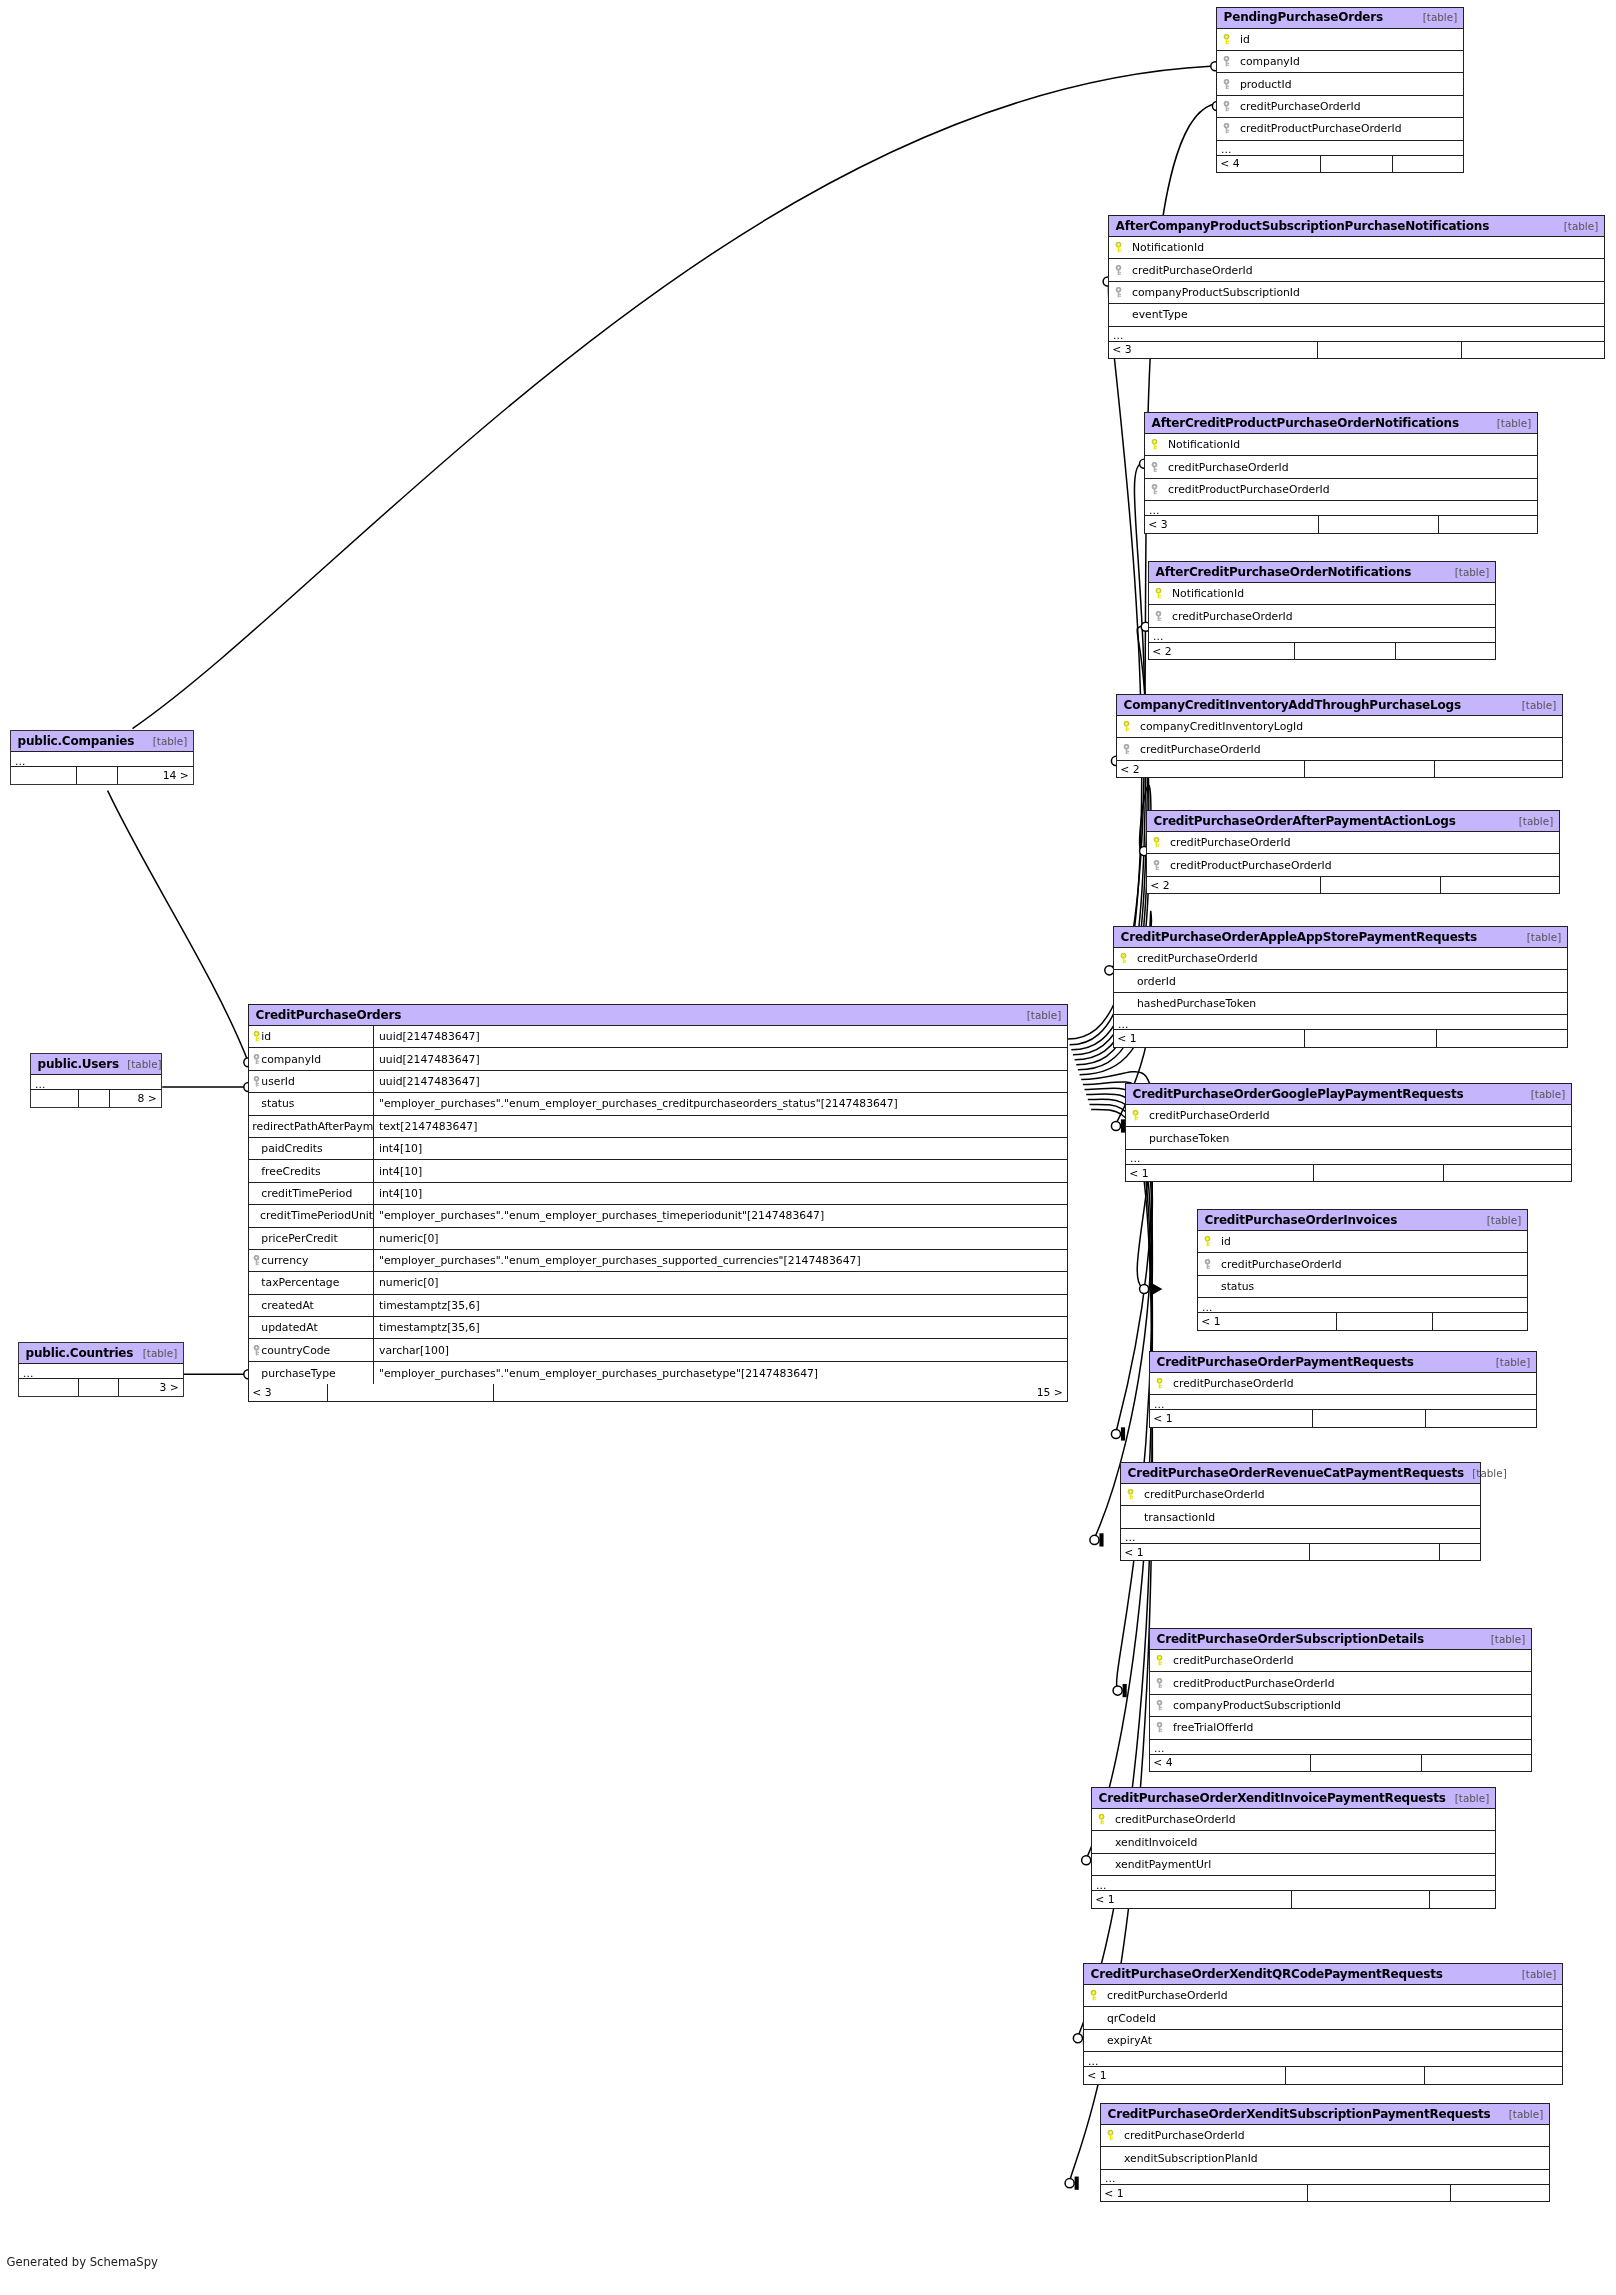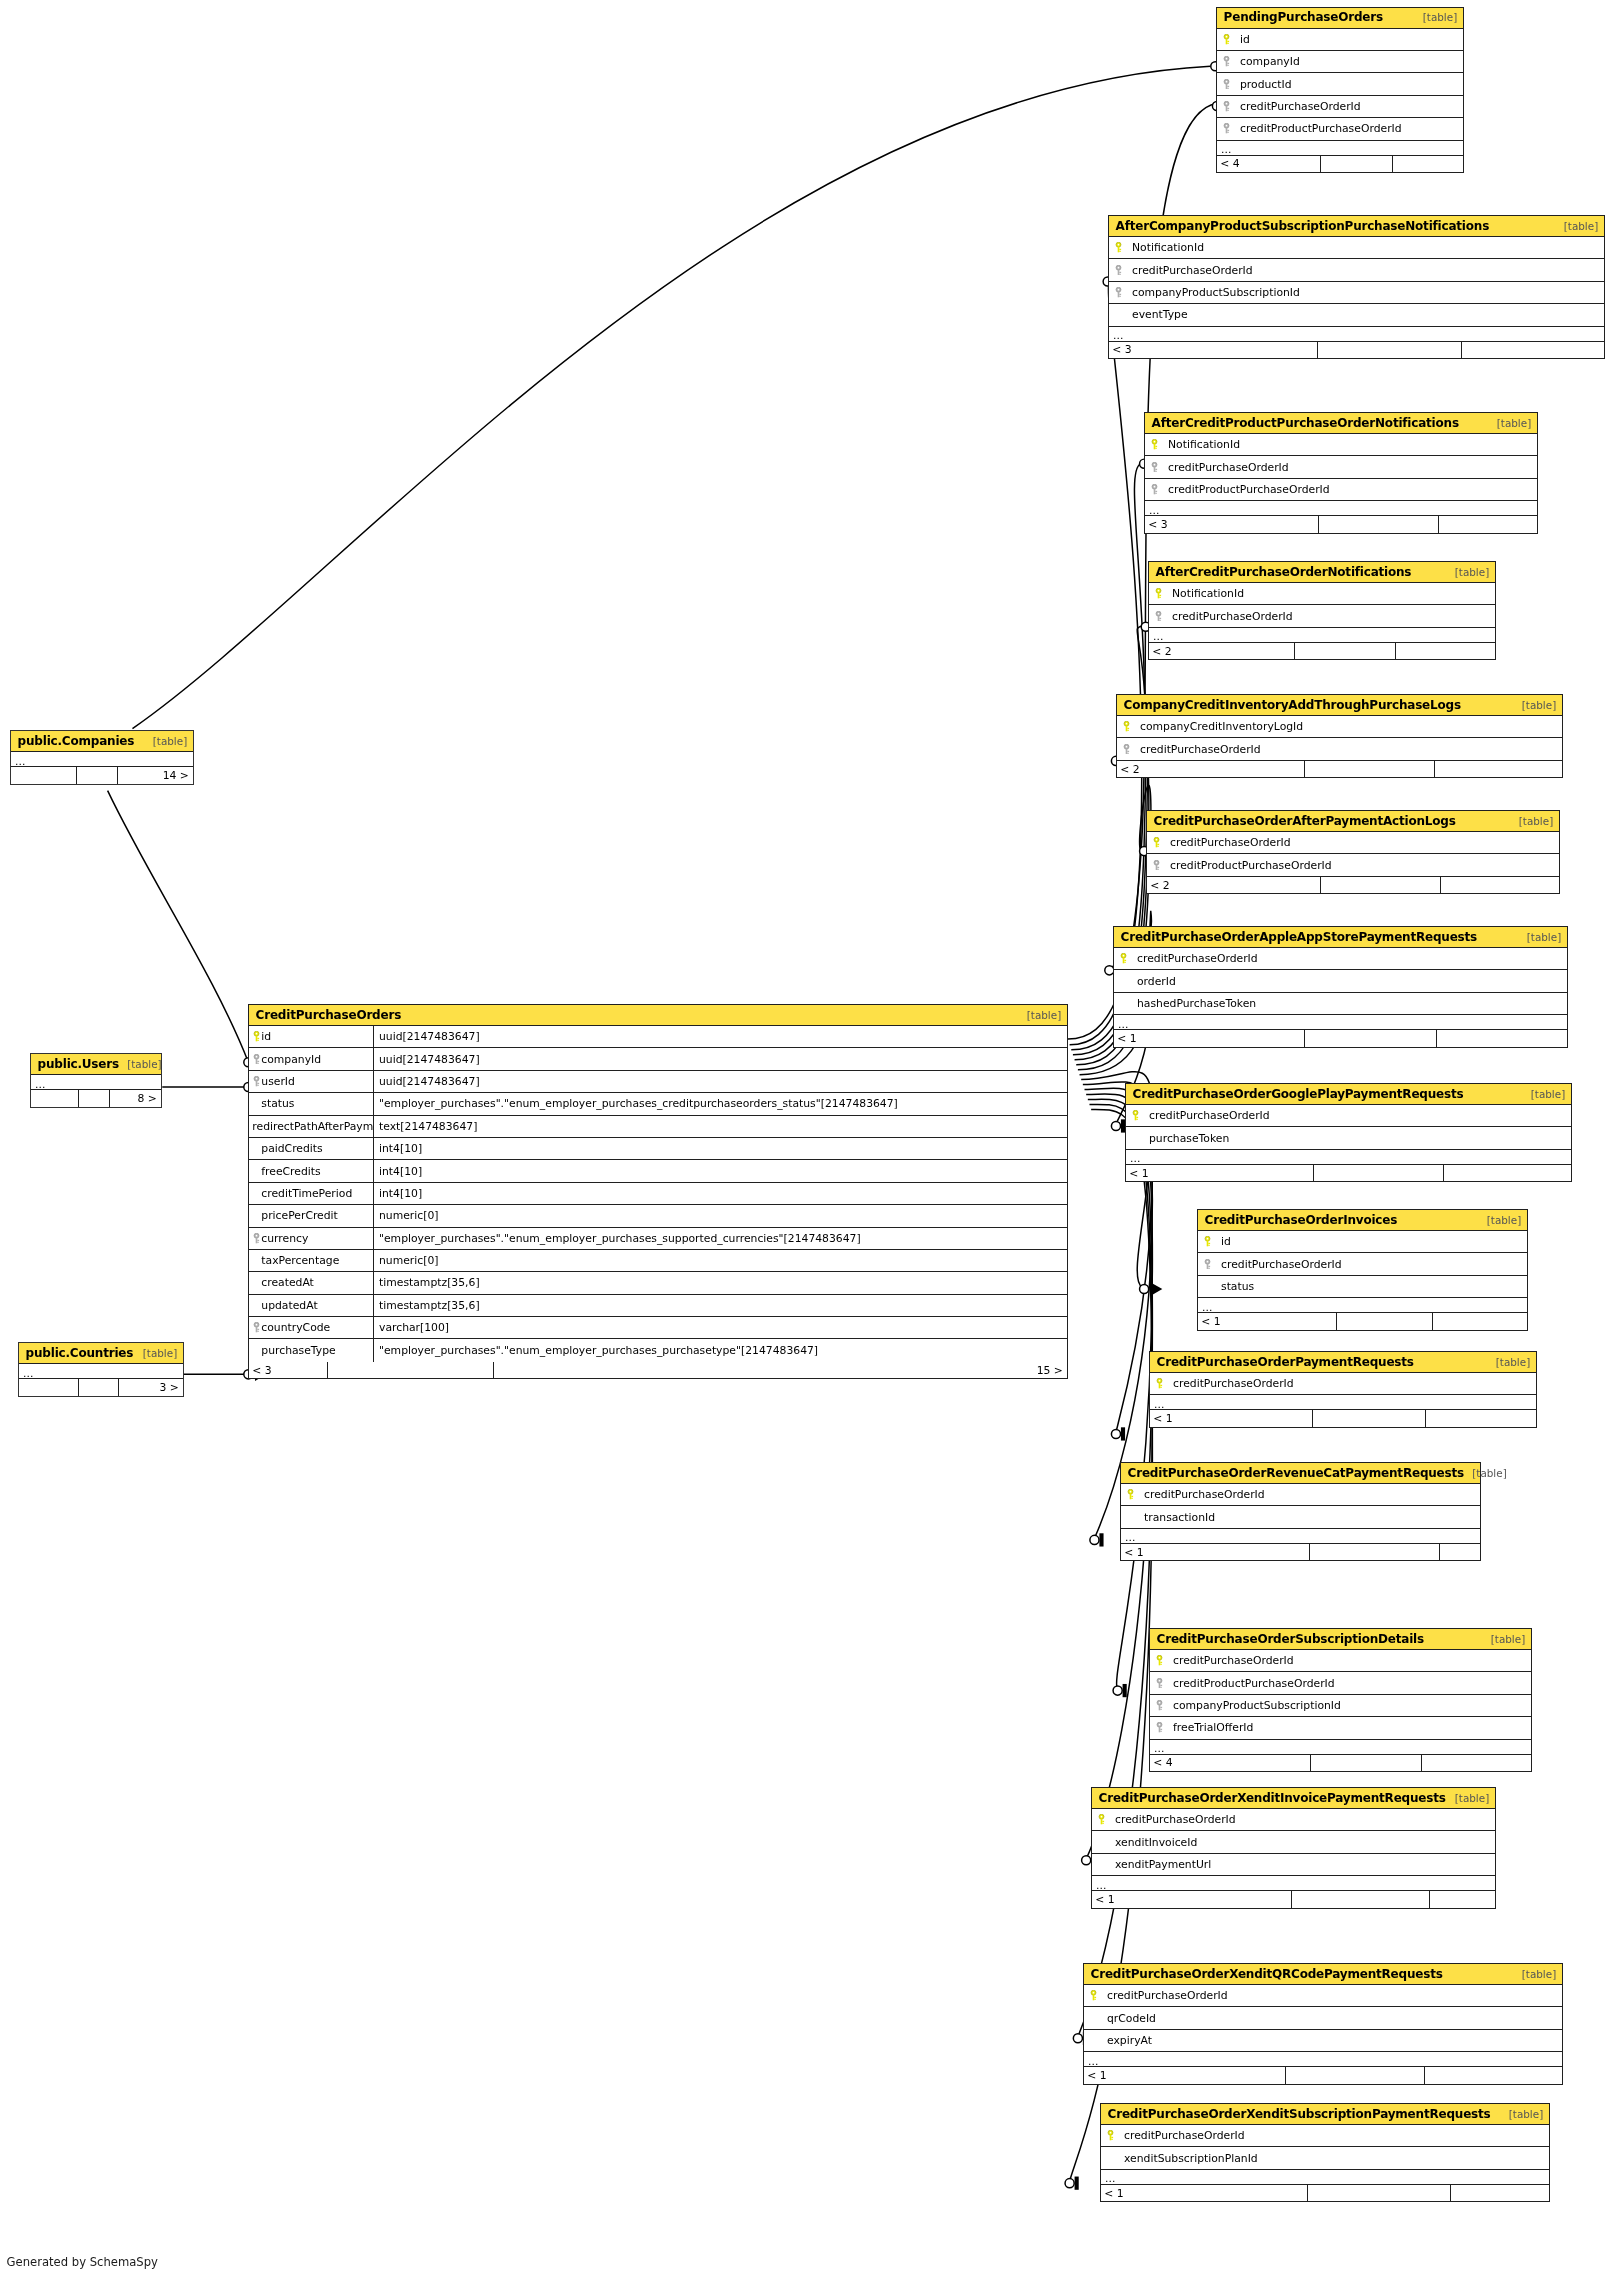--- a/index.html
+++ b/index.html
@@ -29,21 +29,21 @@
     position: absolute;
     z-index: 2;
     background: #ffffff;
     border: 1.7px solid #202020;
     box-sizing: border-box;
     font-size: 11.2px;
     color: #000;
   }
   .tbl.thin { border-width: 0.8px; border-color: #333; }
   .tbl-head {
-    background: #fde047;
+    background: #c4b5fd;
     border-bottom: 1.2px solid #202020;
     display: flex;
     align-items: center;
     justify-content: space-between;
     padding: 2.5px 5.8px 3.3px 6.6px;
     box-sizing: border-box;
     height: 21px;
   }
   .tbl-name {
     font-weight: bold;
@@ -304,20 +304,27 @@
         <div class="row split">
           <div class="colname" style="display:flex;align-items:flex-start;">
             <span class="key"></span>
             <span>creditTimePeriod</span>
           </div>
           <div class="coltype">int4[10]</div>
         </div>
         <div class="row split">
           <div class="colname" style="display:flex;align-items:center;">
             <span class="key"></span>
+            <span>creditTimePeriodUnit</span>
+          </div>
+          <div class="coltype">"employer_purchases"."enum_employer_purchases_timeperiodunit"[2147483647]</div>
+        </div>
+        <div class="row split">
+          <div class="colname" style="display:flex;align-items:center;">
+            <span class="key"></span>
             <span>pricePerCredit</span>
           </div>
           <div class="coltype">numeric[0]</div>
         </div>
         <div class="row split">
           <div class="colname" style="display:flex;align-items:center;">
             <span class="key"><svg width="9" height="10.8" viewBox="0 0 11 13">
                 <circle cx="5.5" cy="3.2" r="3" fill="#b0b0b0" stroke="#8f8f8f" stroke-width="0.8"></circle>
                 <circle cx="5.5" cy="3.2" r="1.1" fill="#fff"></circle>
                 <rect x="4.5" y="5.2" width="2" height="7.3" fill="#b0b0b0"></rect>

